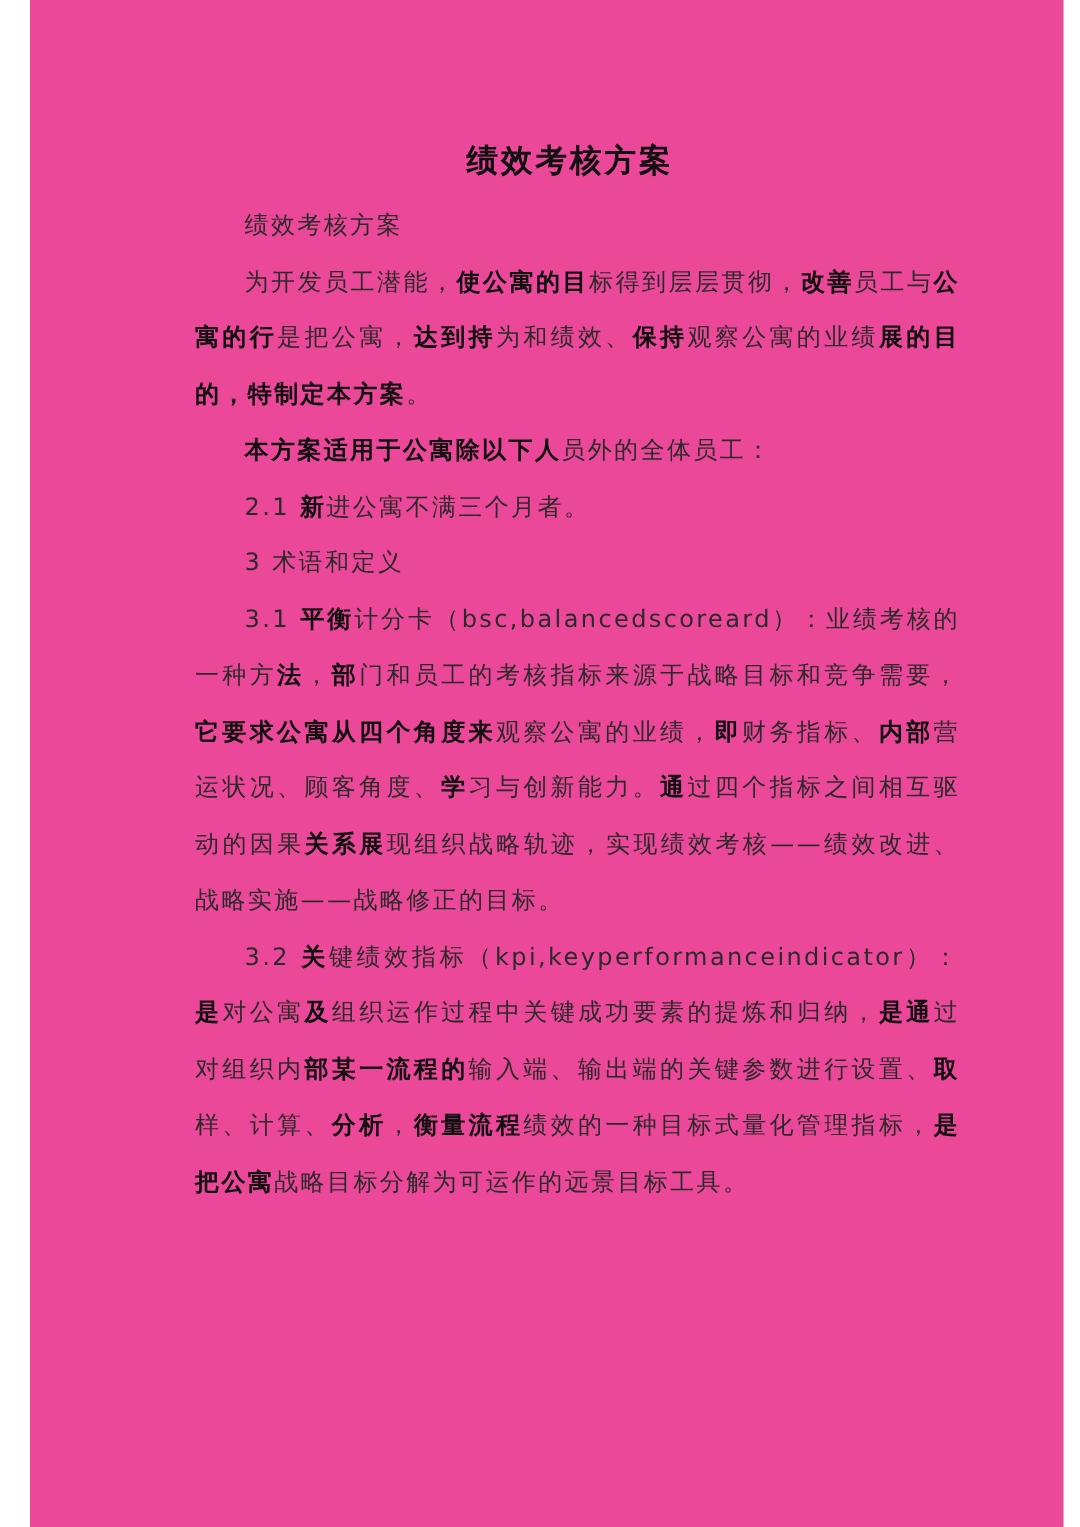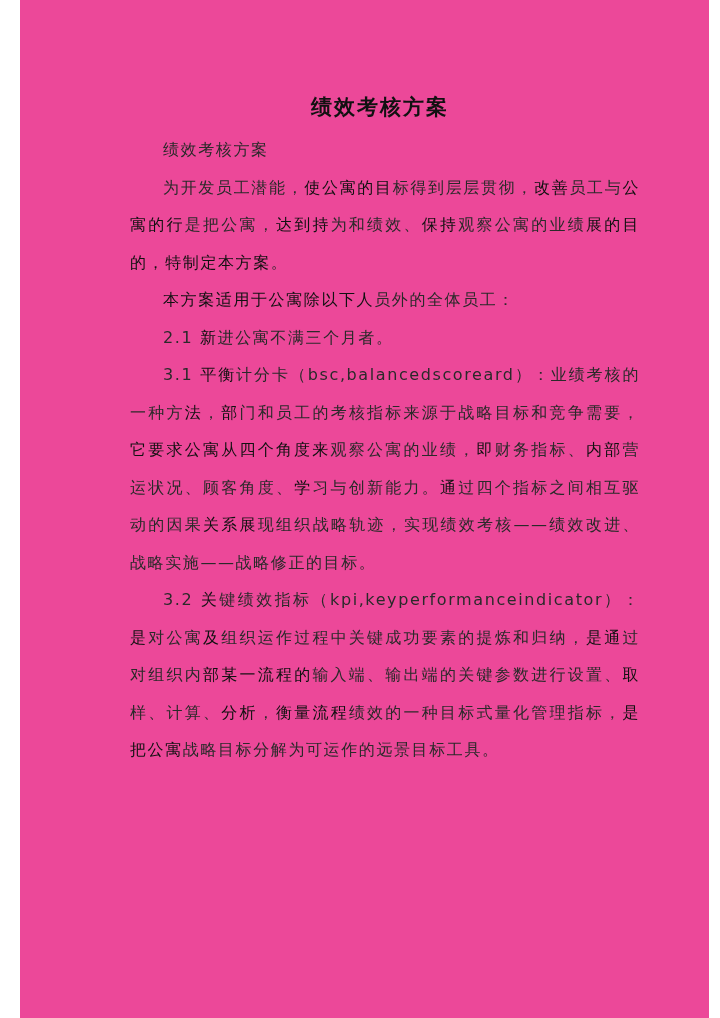--- a/index.html
+++ b/index.html
@@ -44,29 +44,30 @@
       letter-spacing: 1.6px;
       color: #2a2a2a;
     }
     .p {
       margin: 0;
       padding: 0;
       text-align: justify;
       text-align-last: left;
     }
     .indent { text-indent: 33px; }
-    .b { font-weight: normal; color: #111; }
+    .b { font-weight: bold; color: #111; }
     .r { font-weight: normal; }
   </style>
 </head>
 <body>
 
 <div class="page">
   <div class="title">绩效考核方案</div>
   <div class="body" id="doc-body">
       <p class="p indent"><span class="r">绩效考核方案</span></p>
       <p class="p indent"><span class="r">为开发员工潜能，</span><span class="b">使公寓的目</span><span class="r">标得到层层贯彻，</span><span class="b">改善</span><span class="r">员工与</span><span class="b">公寓的行</span><span class="r">是把公寓，</span><span class="b">达到持</span><span class="r">为和绩效、</span><span class="b">保持</span><span class="r">观察公寓的业绩</span><span class="b">展的目的，特制定本方案</span><span class="r">。</span></p>
       <p class="p indent"><span class="b">本方案适用于公寓除以下人</span><span class="r">员外的全体员工：</span></p>
       <p class="p indent"><span class="r">2.1 </span><span class="b">新</span><span class="r">进公寓不满三个月者。</span></p>
+      <p class="p indent"><span class="r">3 术语和定义</span></p>
       <p class="p indent"><span class="r">3.1 </span><span class="b">平衡</span><span class="r">计分卡（bsc,balancedscoreard）：业绩考核的一种方</span><span class="b">法</span><span class="r">，</span><span class="b">部</span><span class="r">门和员工的考核指标来源于战略目标和竞争需要，</span><span class="b">它要求公寓从四个角度来</span><span class="r">观察公寓的业绩，</span><span class="b">即</span><span class="r">财务指标、</span><span class="b">内部</span><span class="r">营运状况、顾客角度、</span><span class="b">学</span><span class="r">习与创新能力。</span><span class="b">通</span><span class="r">过四个指标之间相互驱动的因果</span><span class="b">关系展</span><span class="r">现组织战略轨迹，实现绩效考核——绩效改进、战略实施——战略修正的目标。</span></p>
       <p class="p indent"><span class="r">3.2 </span><span class="b">关</span><span class="r">键绩效指标（kpi,keyperformanceindicator）：</span><span class="b">是</span><span class="r">对公寓</span><span class="b">及</span><span class="r">组织运作过程中关键成功要素的提炼和归纳，</span><span class="b">是通</span><span class="r">过对组织内</span><span class="b">部某一流程的</span><span class="r">输入端、输出端的关键参数进行设置、</span><span class="b">取</span><span class="r">样、计算、</span><span class="b">分析</span><span class="r">，</span><span class="b">衡量流程</span><span class="r">绩效的一种目标式量化管理指标，</span><span class="b">是把公寓</span><span class="r">战略目标分解为可运作的远景目标工具。</span></p>
     </div>
 </div>
 
 </body></html>

